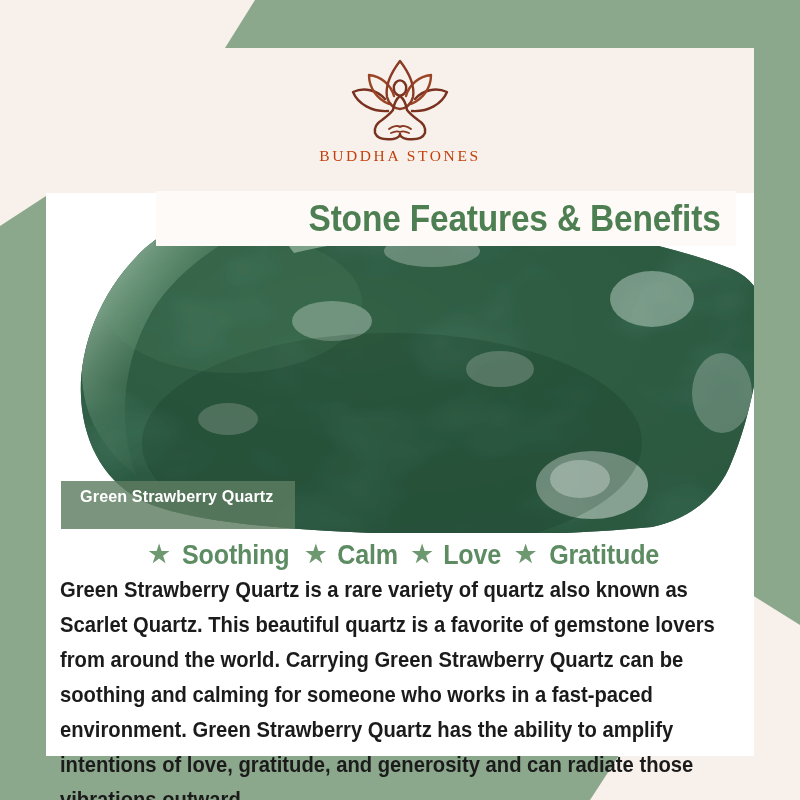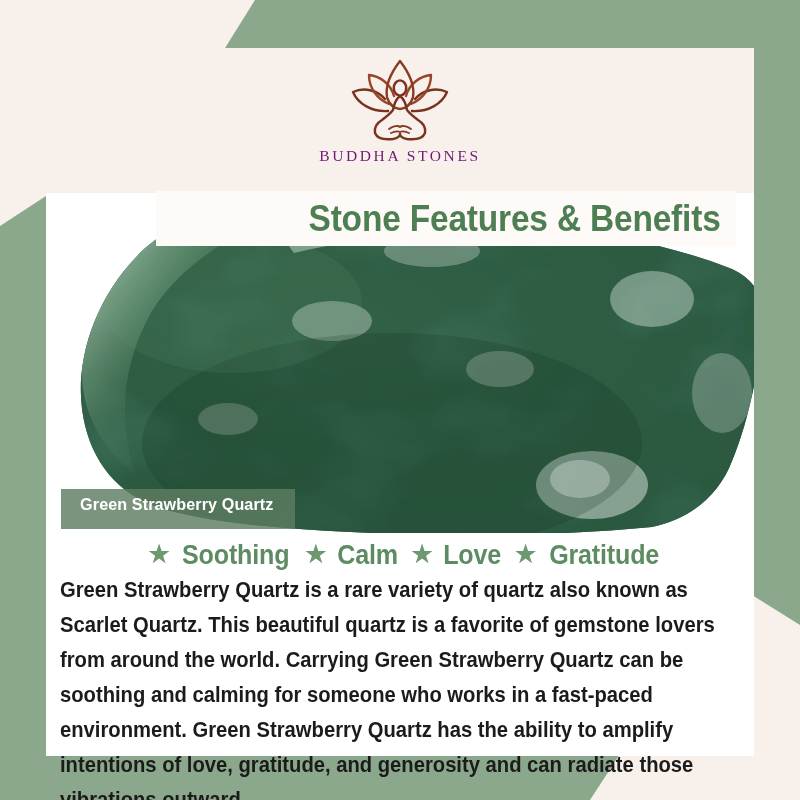--- a/index.html
+++ b/index.html
@@ -98,21 +98,21 @@
   .logo-mark {
     width: 112px;
     height: 92px;
     display: block;
   }
   .brand-name {
     margin-top: 1px;
     font-family: "Liberation Serif", serif;
     font-size: 15.5px;
     letter-spacing: 2.6px;
-    color: #701a75;
+    color: #c2410c;
     white-space: nowrap;
   }
 
   
   .title-banner {
     position: absolute;
     left: 110px;
     top: 143px;
     width: 580px;
     height: 55px;
@@ -149,21 +149,21 @@
     top: 0;
     width: 736px;
     height: 340px;
   }
 
   .photo-caption {
     position: absolute;
     left: 15px;
     bottom: 4px;
     background: rgba(94, 125, 96, 0.82);
-    padding: 6px 16px 14px 14px;
+    padding: 6px 16px 22px 14px;
     z-index: 4;
     text-decoration: underline;
   }
   .photo-caption-text {
     font-family: "Liberation Sans Narrow", "Liberation Sans", sans-serif;
     font-weight: bold;
     font-size: 17px;
     color: #ffffff;
     letter-spacing: 0.1px;
     white-space: nowrap;

